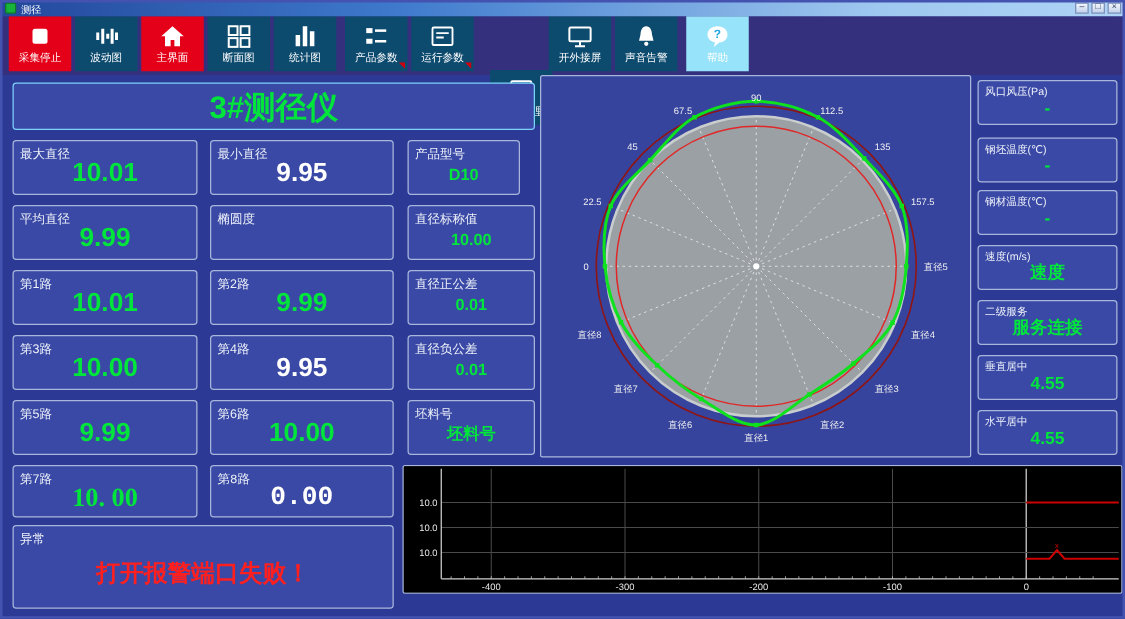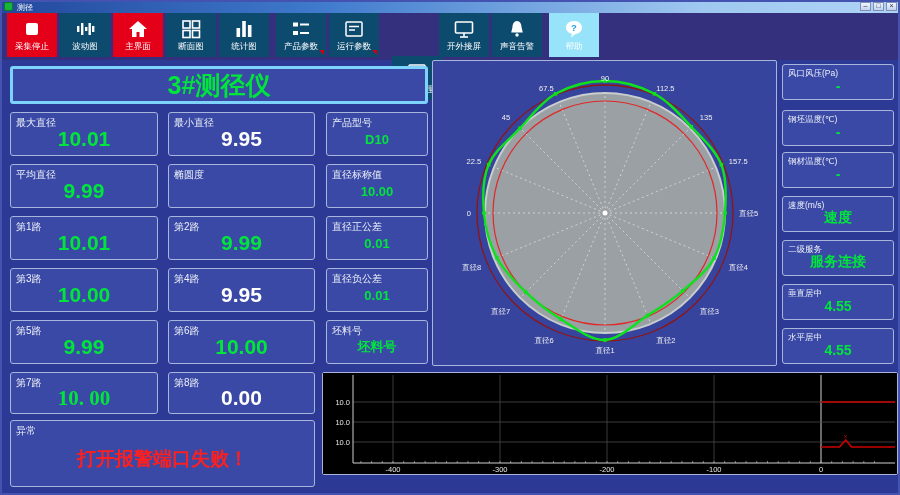--- a/index.html
+++ b/index.html
@@ -39,21 +39,21 @@
   .size-big{font-size:21px}
   .size-small{font-size:13px}
   .variant-serif{font-family:"Liberation Serif","DejaVu Serif",serif}
   .val-green{color:#00e53c}
   .val-yellow{color:#ffffff}
   .val-red{color:#ff1f1f}
 
   .gauge-title{position:absolute;left:10px;top:66px;width:418px;height:38px;
     display:flex;align-items:center;justify-content:center;
     font-size:25px;font-weight:bold;color:#00e53c;
-    background:#3a49a5;border:3px solid #7dd3fc;border-radius:3px;box-sizing:border-box}
+    background:#3a49a5;border:1px solid #7dd3fc;border-radius:3px;box-sizing:border-box}
 
   .alarm-value{font-size:19px;font-weight:bold;color:#ff1f1f}
 
   .status-label{position:absolute;left:5px;top:3px;font-size:8.5px;color:#eef2fa;white-space:nowrap}
   .status-value{position:absolute;left:0;right:0;top:10px;bottom:2px;display:flex;align-items:center;justify-content:center;
     font-size:14px;font-weight:bold;color:#00e53c;white-space:nowrap}
 
   .chart-panel{position:absolute;background:#36449e;border:1px solid #a9b6dc;border-radius:2px;box-sizing:border-box}
   svg{display:block}
 </style>
@@ -201,21 +201,21 @@
 
 <div id="left-grid">
     <div class="panel" style="left: 10px; top: 112px; width: 148px; height: 44px;">
       <div class="cell-label">最大直径</div>
       <div class="cell-value size-big val-green">10.01</div>
     </div>
     <div class="panel" style="left: 168px; top: 112px; width: 147px; height: 44px;">
       <div class="cell-label">最小直径</div>
       <div class="cell-value size-big val-yellow">9.95</div>
     </div>
-    <div class="panel" style="left: 326px; top: 112px; width: 102px; height: 44px; padding-left: 23px;">
+    <div class="panel" style="left: 326px; top: 112px; width: 90px; height: 44px; padding-left: 23px;">
       <div class="cell-label">产品型号</div>
       <div class="cell-value size-small val-green">D10</div>
     </div>
     <div class="panel" style="left: 10px; top: 164px; width: 148px; height: 44px;">
       <div class="cell-label">平均直径</div>
       <div class="cell-value size-big val-green">9.99</div>
     </div>
     <div class="panel" style="left: 168px; top: 164px; width: 147px; height: 44px;">
       <div class="cell-label">椭圆度</div>
     </div>
@@ -256,21 +256,21 @@
       <div class="cell-value size-big val-green">10.00</div>
     </div>
     <div class="panel" style="left: 326px; top: 320px; width: 102px; height: 44px;">
       <div class="cell-label">坯料号</div>
       <div class="cell-value size-small val-green">坯料号</div>
     </div>
     <div class="panel" style="left: 10px; top: 372px; width: 148px; height: 42px;">
       <div class="cell-label">第7路</div>
       <div class="cell-value size-big val-green variant-serif">10. 00</div>
     </div>
-    <div class="panel" style="left: 168px; top: 372px; width: 147px; height: 42px;">
+    <div class="panel" style="left: 168px; top: 372px; width: 147px; height: 42px; font-family: Liberation Mono, monospace;">
       <div class="cell-label">第8路</div>
       <div class="cell-value size-big val-yellow">0.00</div>
     </div>
   </div>
 
 <div class="panel" style="left:10px;top:420px;width:305px;height:67px;">
   <div class="cell-label">异常</div>
   <div class="cell-value alarm-value">打开报警端口失败！</div>
 </div>
 

